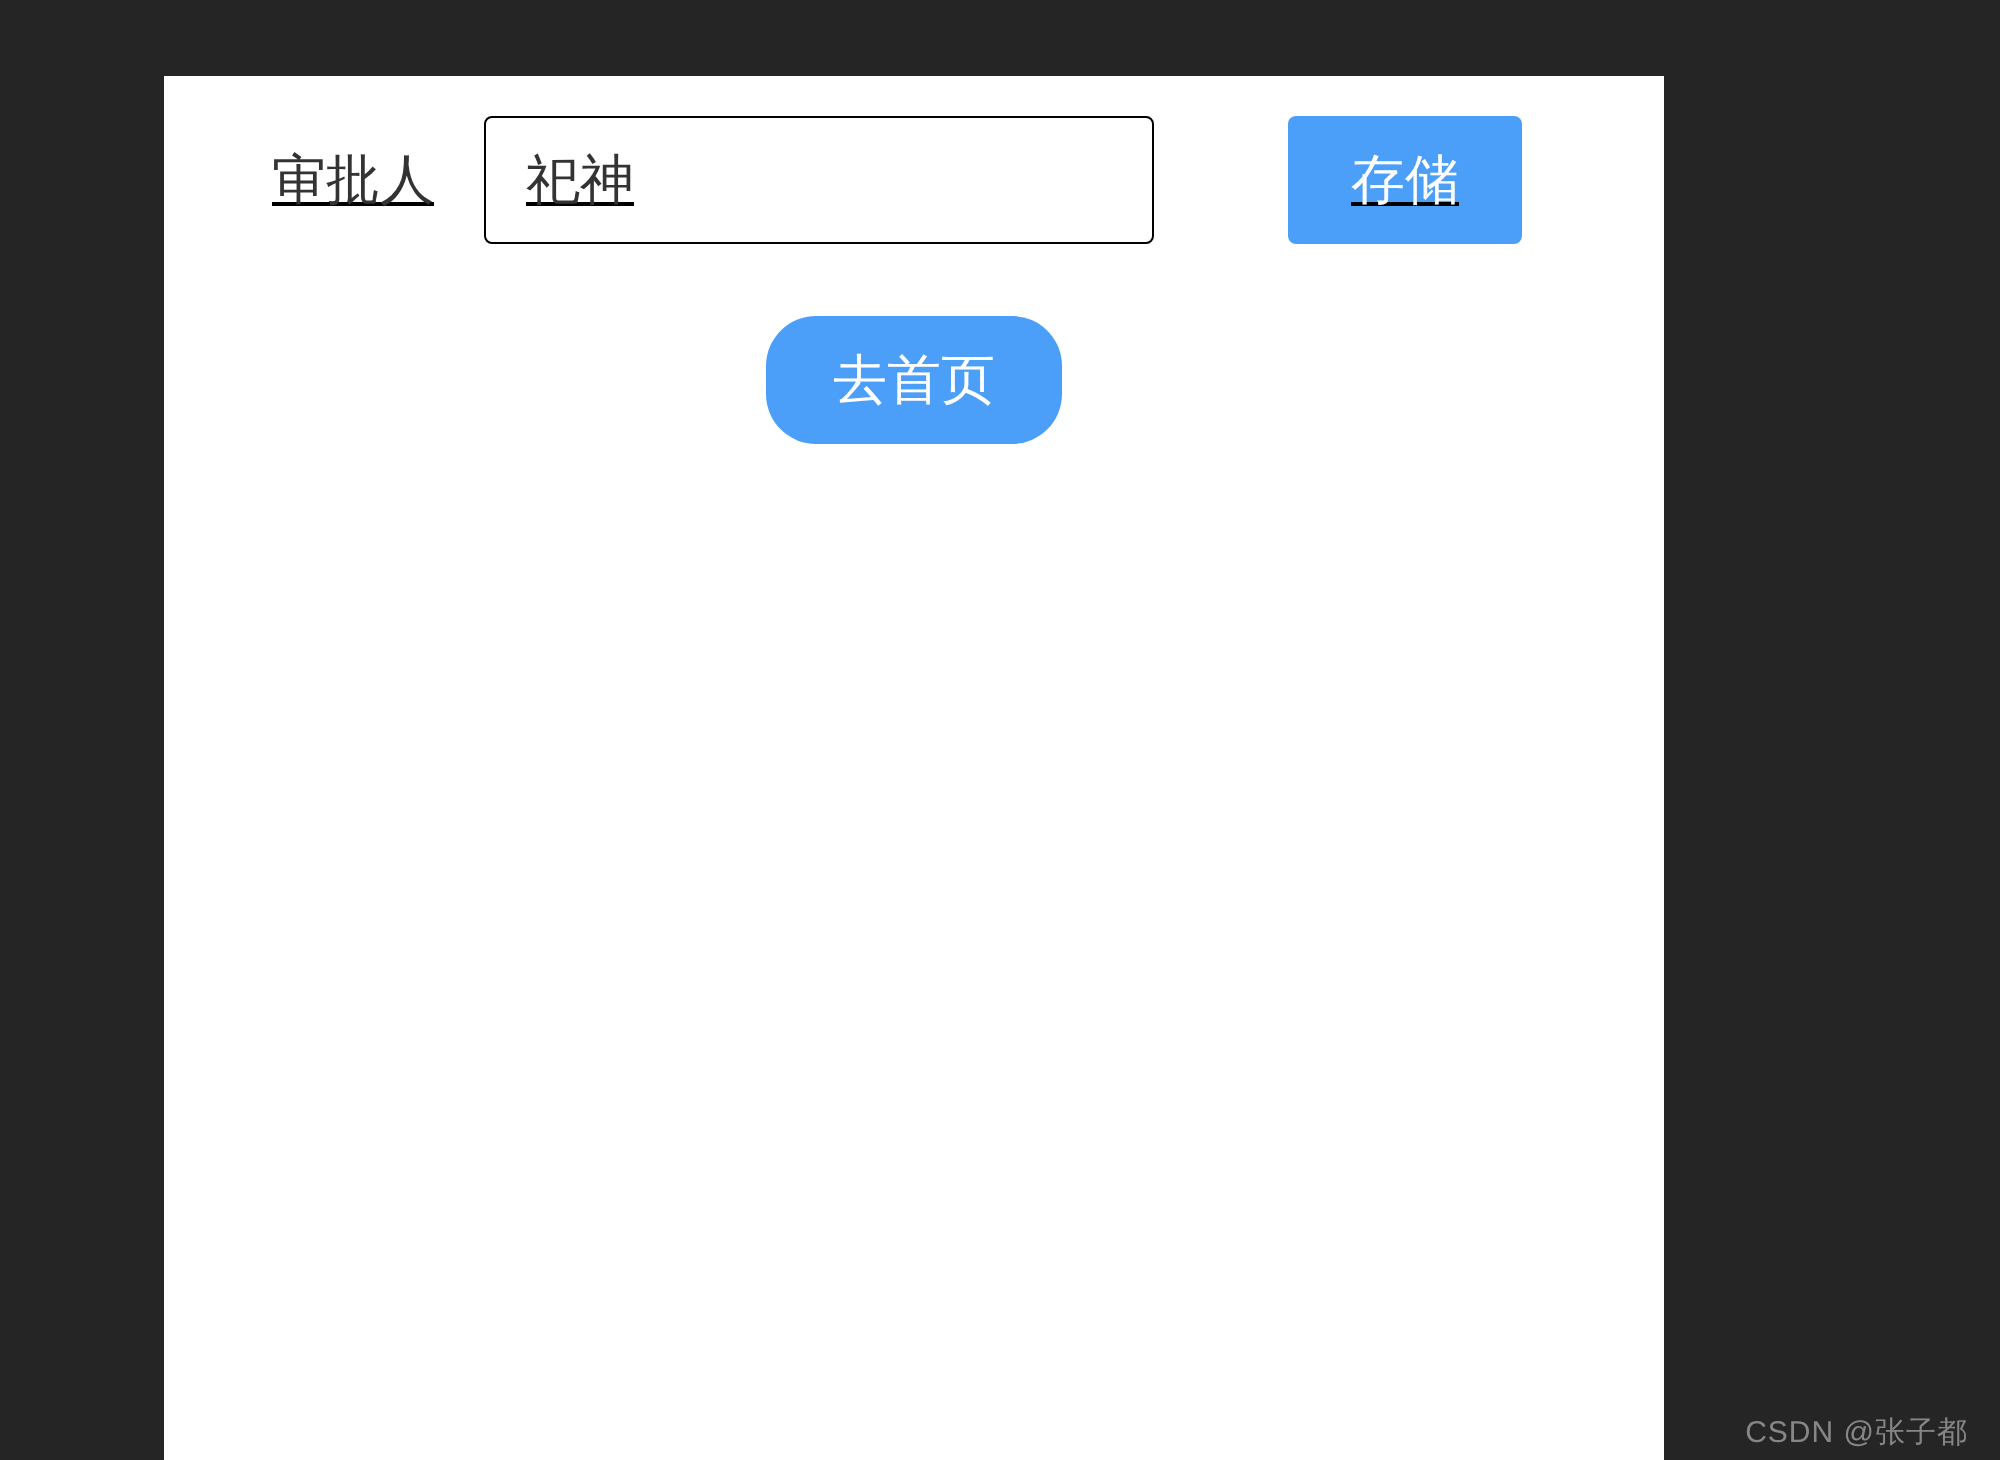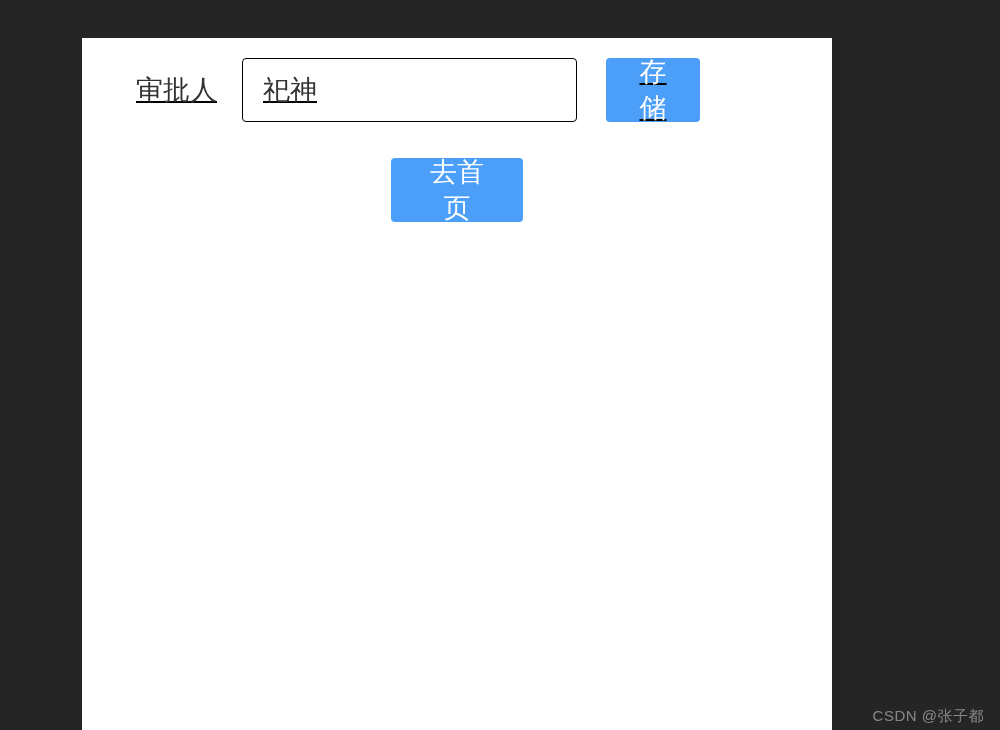--- a/index.html
+++ b/index.html
@@ -53,30 +53,31 @@
       border-radius: 4px;
       font-size: 27px;
       cursor: pointer;
       height: 64px;
       padding: 0 30px;
       display: inline-flex;
       align-items: center;
       justify-content: center;
     }
     .btn-save {
-      margin-left: 29px;
-      width: 94px;
+      margin-left: 67px;
+      width: 117px;
     }
     .btn-home-row {
       display: flex;
       justify-content: center;
       margin-top: 36px;
     }
     .btn-home {
-      width: 132px;
+      width: 148px;
+      border-radius: 25px;
     }
     .watermark {
       position: absolute;
       bottom: 4px;
       right: 16px;
       color: rgba(200, 200, 200, 0.6);
       font-size: 15px;
       letter-spacing: 0.5px;
     }
   </style>

